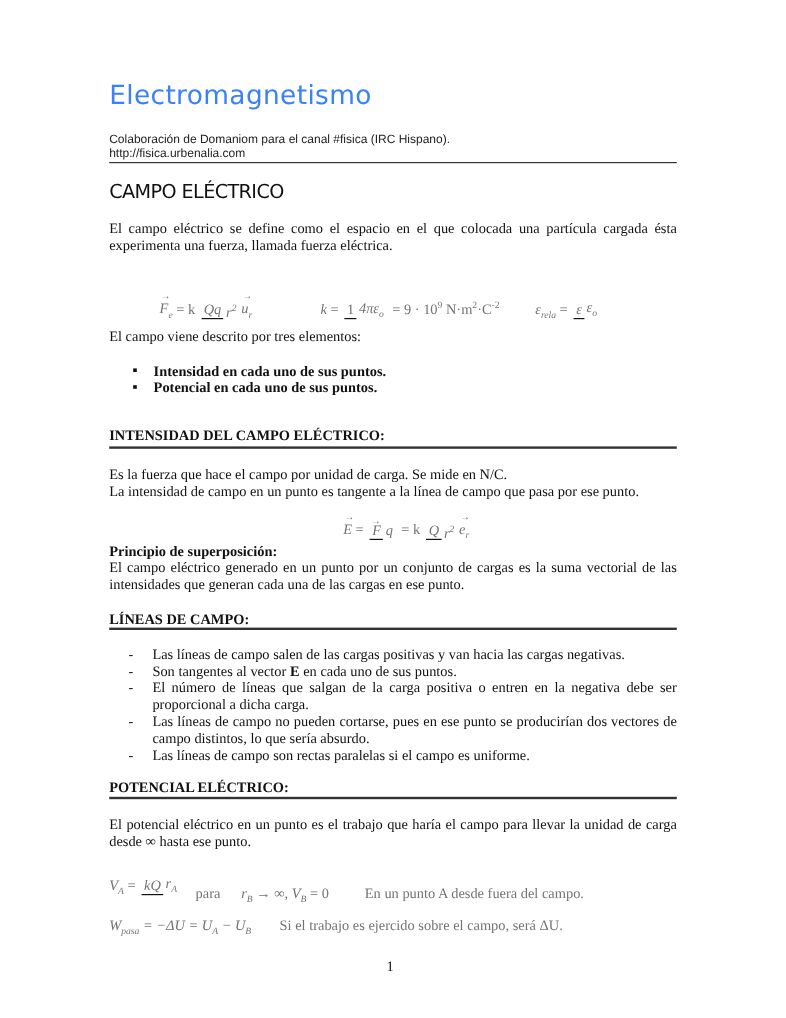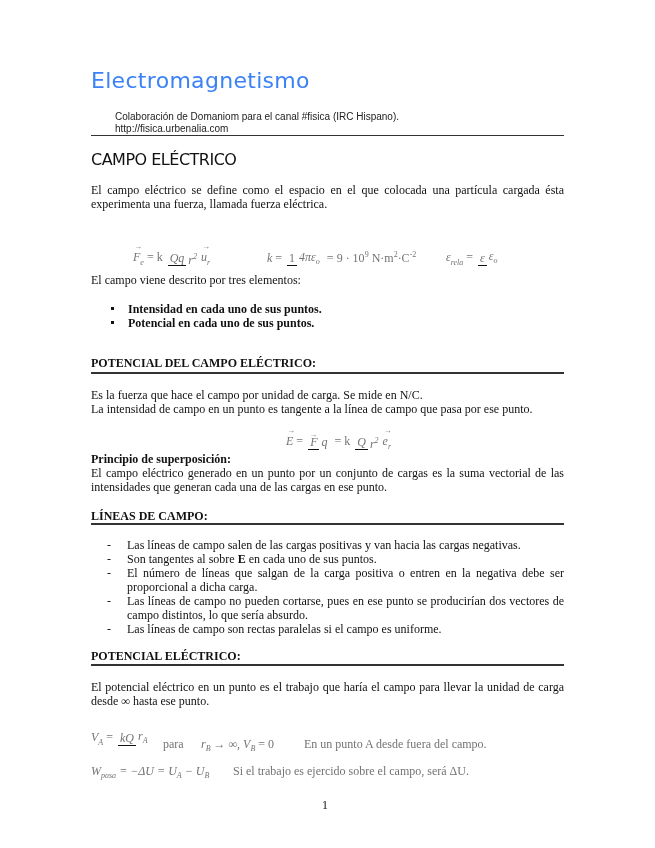--- a/index.html
+++ b/index.html
@@ -1,20 +1,20 @@
 <!DOCTYPE html>
 <html><head>
 <meta charset="utf-8">
 <style>
   html, body { margin: 0; padding: 0; background: #ffffff; }
   body { width: 655px; height: 848px; position: relative; overflow: hidden; color: #111; }
   .page { position: absolute; left: 91px; top: 0; width: 473px; }
   .title { position: absolute; top: 68px; left: 0; font-family: "DejaVu Sans", sans-serif; font-weight: normal; font-size: 22px; letter-spacing: 0.3px; color: #3b82f6; white-space: nowrap; }
   .credits { position: absolute; top: 111px; left: 0; font-family: "Liberation Sans", sans-serif; font-size: 10px; line-height: 12px; color: #222; }
-  .credits div { white-space: nowrap; margin-left: 24px; }
+  .credits div { white-space: nowrap; }
   .rule-thin { position: absolute; left: 0; width: 473px; height: 1px; background: #333; }
   .rule-thick { position: absolute; left: 0; width: 473px; height: 2px; background: #333; }
   .h1 { position: absolute; top: 150px; left: 0; font-family: "DejaVu Sans", sans-serif; font-weight: normal; font-size: 16px; letter-spacing: -0.5px; color: #111; white-space: nowrap; transform: scaleX(1.0); }
   .p { position: absolute; left: 0; width: 473px; font-family: "Liberation Serif", serif; font-size: 12px; line-height: 14px; color: #111; text-align: justify; }
   .p.nowrap { white-space: nowrap; text-align: left; }
   .h2 { position: absolute; left: 0; font-family: "Liberation Serif", serif; font-weight: bold; font-size: 12px; color: #111; white-space: nowrap; }
   .math { font-family: "Liberation Serif", serif; font-style: italic; font-size: 12px; color: #737373; position: absolute; white-space: nowrap; margin-top: 20px; }
   .up { font-style: normal; }
   .frac { display: inline-flex; align-items: center; vertical-align: middle; margin: 0 2px; }
   .frac .num { border-bottom: 1px solid #111; padding: 0 2px; line-height: 13px; }
@@ -69,21 +69,21 @@
       </span>
   </div>
 
   <div class="p nowrap" style="top:273px;">El campo viene descrito por tres elementos:</div>
 
   <div class="bullets" style="top:302px;">
     <div class="item"><span class="mark"></span><span>Intensidad en cada uno de sus puntos.</span></div>
     <div class="item"><span class="mark"></span><span>Potencial en cada uno de sus puntos.</span></div>
   </div>
 
-  <div class="h2" style="top:356px;">POTENCIAL DEL CAMPO ELÉCTRICO:</div>
+  <div class="h2" style="top:356px;">INTENSIDAD DEL CAMPO ELÉCTRICO:</div>
   <div class="rule-thick" style="top:372px;"></div>
 
   <div class="p nowrap" style="top:388px;">Es la fuerza que hace el campo por unidad de carga. Se mide en N/C.</div>
   <div class="p nowrap" style="top:402px;">La intensidad de campo en un punto es tangente a la línea de campo que pasa por ese punto.</div>
 
   <div class="math" style="left:195px; top:414px;">
     <span class="vec">E</span><span class="up"> = </span>
     <span class="frac">
         <span class="num vec">F</span>
         <span class="den">q</span>
@@ -95,21 +95,21 @@
   </div>
 
   <div class="p nowrap" style="top:452px; font-weight:bold;">Principio de superposición:</div>
   <div class="p" style="top:466px;">El campo eléctrico generado en un punto por un conjunto de cargas es la suma vectorial de las intensidades que generan cada una de las cargas en ese punto.</div>
 
   <div class="h2" style="top:509px;">LÍNEAS DE CAMPO:</div>
   <div class="rule-thick" style="top:523px;"></div>
 
   <div class="dashes" style="top:538px;">
     <div class="item"><span class="mark">-</span><span>Las líneas de campo salen de las cargas positivas y van hacia las cargas negativas.</span></div>
-    <div class="item"><span class="mark">-</span><span>Son tangentes al sobre </span><b>E</b><span> en cada uno de sus puntos.</span></div>
+    <div class="item"><span class="mark">-</span><span>Son tangentes al vector </span><b>E</b><span> en cada uno de sus puntos.</span></div>
     <div class="item"><span class="mark">-</span><span>El número de líneas que salgan de la carga positiva o entren en la negativa debe ser proporcional a dicha carga.</span></div>
     <div class="item"><span class="mark">-</span><span>Las líneas de campo no pueden cortarse, pues en ese punto se producirían dos vectores de campo distintos, lo que sería absurdo.</span></div>
     <div class="item"><span class="mark">-</span><span>Las líneas de campo son rectas paralelas si el campo es uniforme.</span></div>
   </div>
 
   <div class="h2" style="top:649px;">POTENCIAL ELÉCTRICO:</div>
   <div class="rule-thick" style="top:664px;"></div>
 
   <div class="p" style="top:680px;"><span>El potencial eléctrico en un punto es el trabajo que haría el campo para llevar la unidad de carga desde </span><b>∞</b><span> hasta ese punto.</span></div>
 

